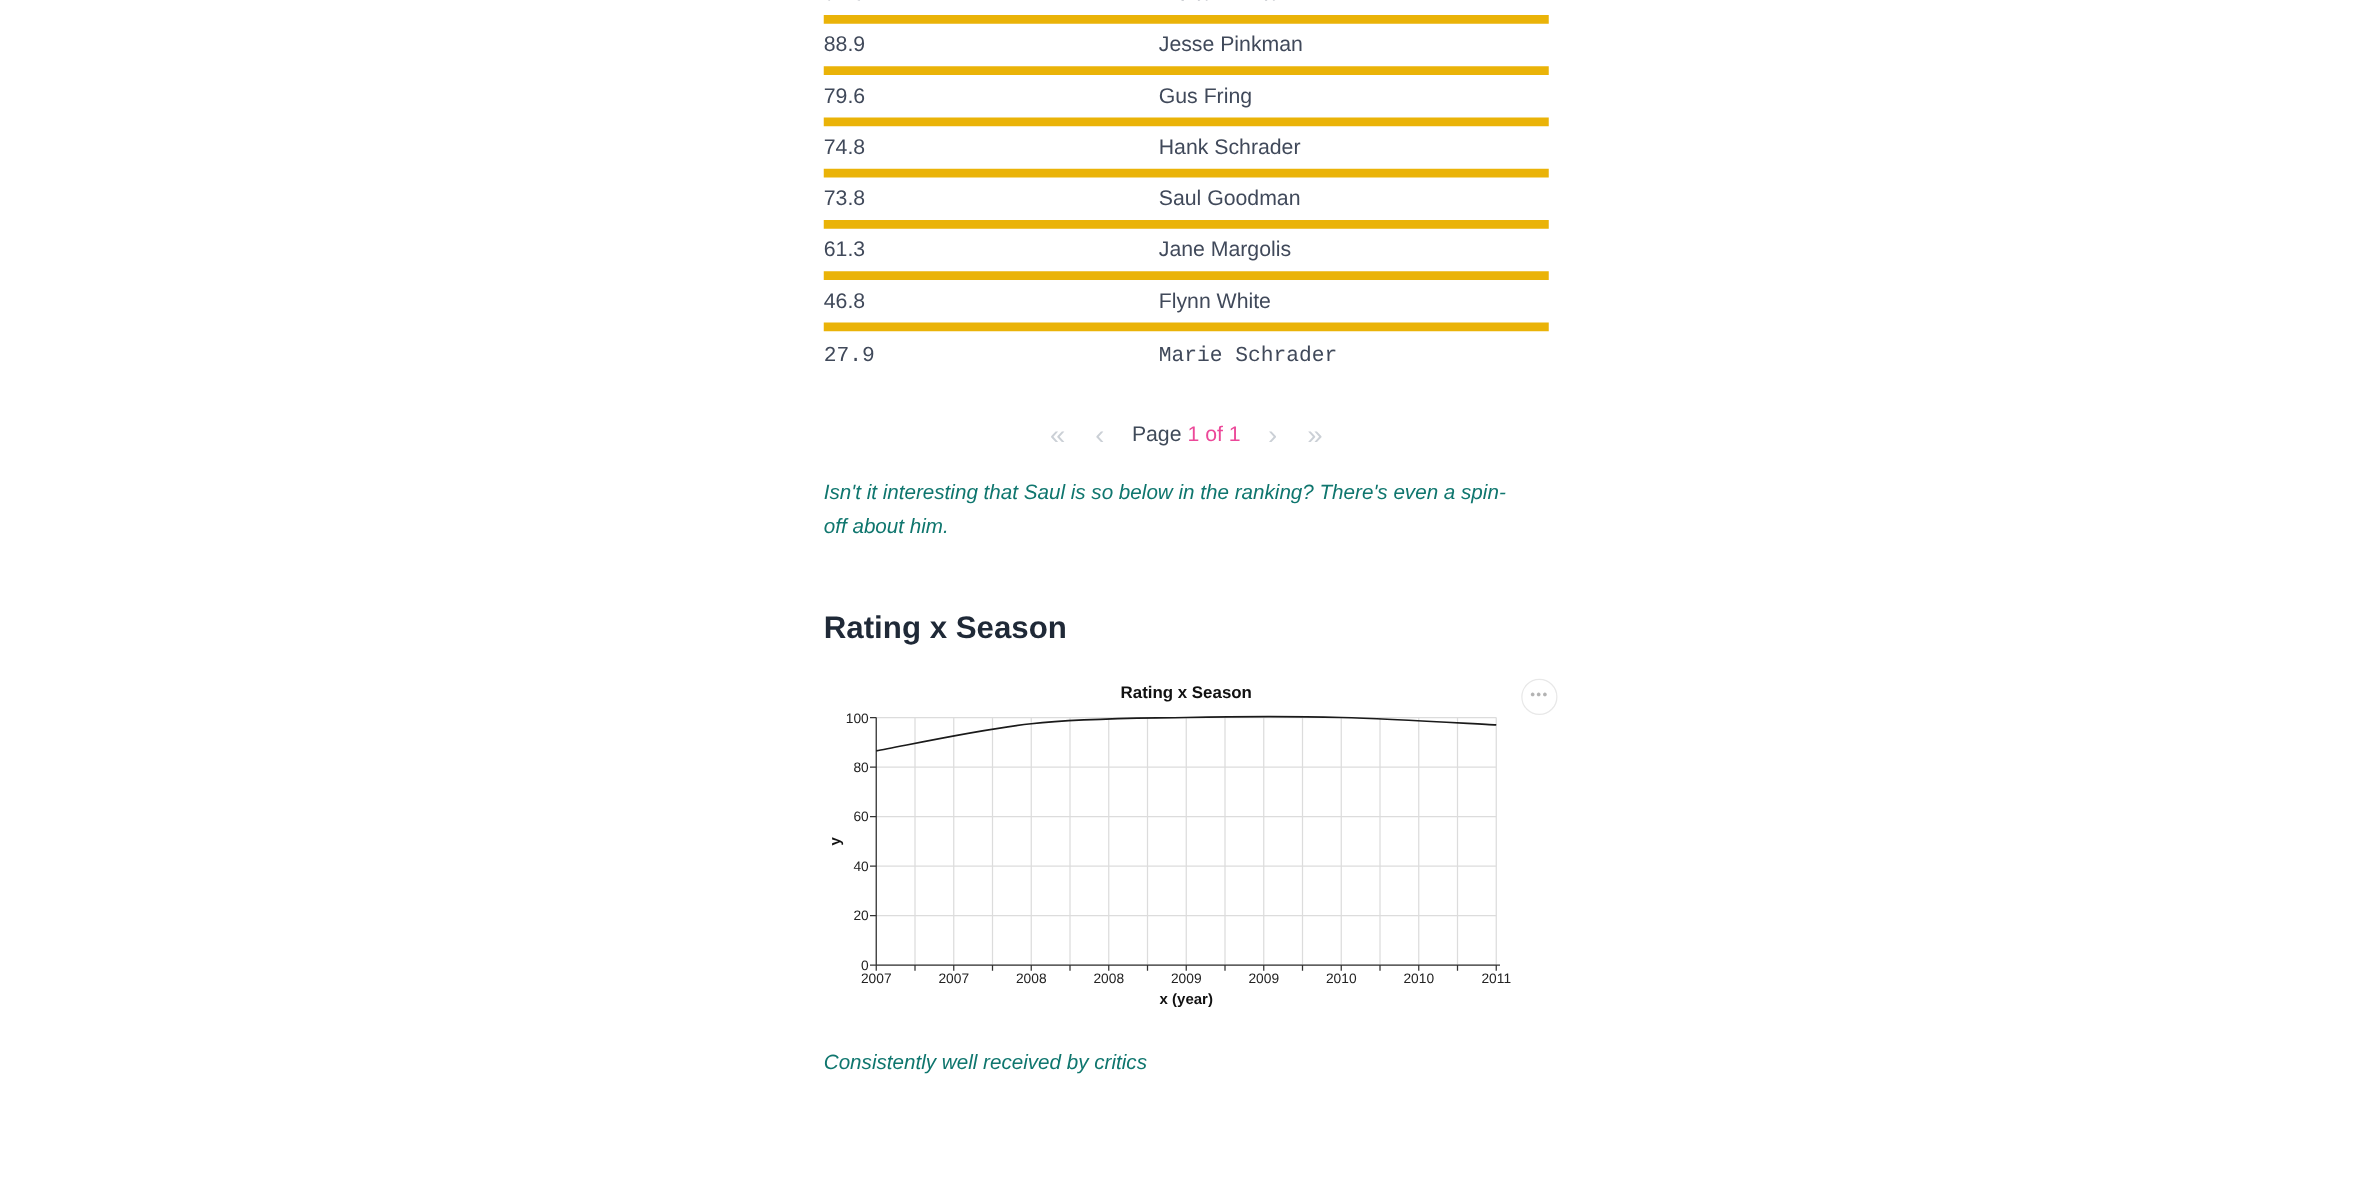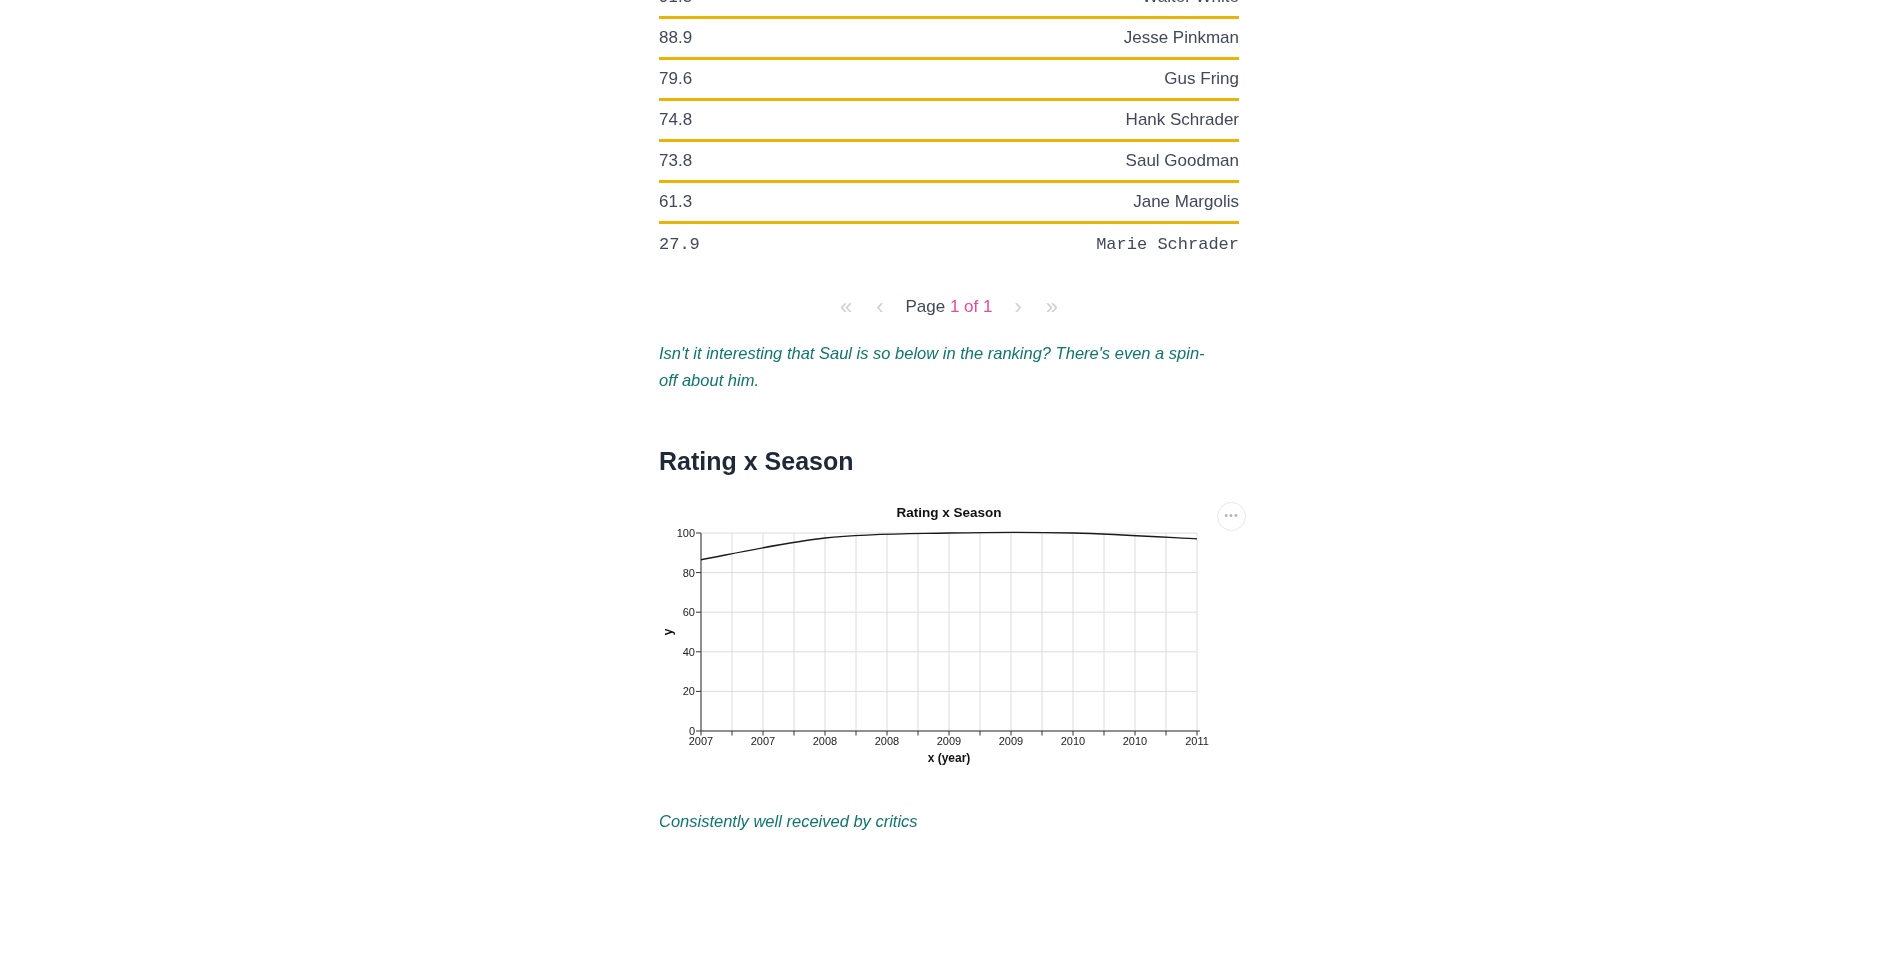--- a/index.html
+++ b/index.html
@@ -20,27 +20,27 @@
     top: 0;
     width: 580px;
   }
   
   .rtable { margin-top: -22px; }
   .trow {
     display: flex;
     align-items: center;
     height: 41px;
     box-sizing: border-box;
-    border-bottom: 3px solid #eab308;
+    border-bottom: 7px solid #eab308;
     font-size: 17px;
     color: #40495a;
   }
   .trow:last-child { border-bottom: none; font-family: Liberation Mono, monospace; }
   .trow .c1 { width: 268px; flex: 0 0 268px; }
-  .trow .c2 { flex: 1; text-align: right; }
+  .trow .c2 { flex: 1; }
   
   .pagination {
     margin-top: 28px;
     height: 27px;
     display: flex;
     align-items: center;
     justify-content: center;
   }
   .pg-btn {
     color: #cbd0d6;
@@ -99,21 +99,21 @@
     color: #b3b3b3;
     font-size: 11px;
     letter-spacing: 1px;
     line-height: 1;
     transform: translateY(-1px);
   }
   svg text { font-family: "Liberation Sans", sans-serif; }
   .ct  { font-size: 13.5px; font-weight: bold; fill: #111; }
   .cxl { font-size: 12px; font-weight: bold; fill: #111; }
   .cyl { font-size: 12px; font-weight: bold; fill: #111; }
-  .caption { margin-top: 36px; }
+  .caption { margin-top: 24px; }
 </style>
 </head>
 <body>
 
 <main class="content">
 
   <section class="rtable">
     <div class="trow">
       <div class="c1">91.3</div>
       <div class="c2">Walter White</div>
@@ -130,20 +130,24 @@
       <div class="c1">74.8</div>
       <div class="c2">Hank Schrader</div>
     </div>
     <div class="trow">
       <div class="c1">73.8</div>
       <div class="c2">Saul Goodman</div>
     </div>
     <div class="trow">
       <div class="c1">61.3</div>
       <div class="c2">Jane Margolis</div>
+    </div>
+    <div class="trow">
+      <div class="c1">46.8</div>
+      <div class="c2">Flynn White</div>
     </div>
     <div class="trow">
       <div class="c1">27.9</div>
       <div class="c2">Marie Schrader</div>
     </div>
   </section>
 
   <nav class="pagination">
     <span class="pg-btn"><span>«</span></span>
     <span class="pg-btn"><span>‹</span></span>

